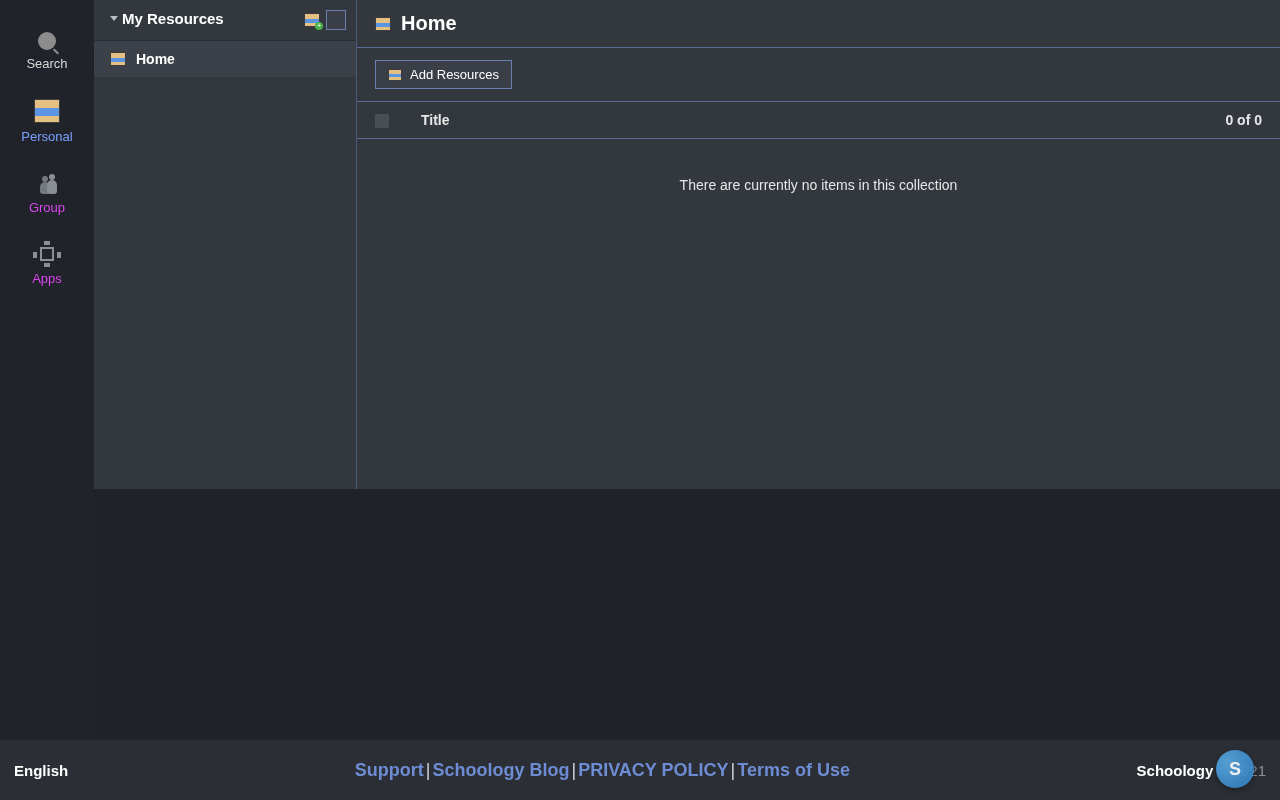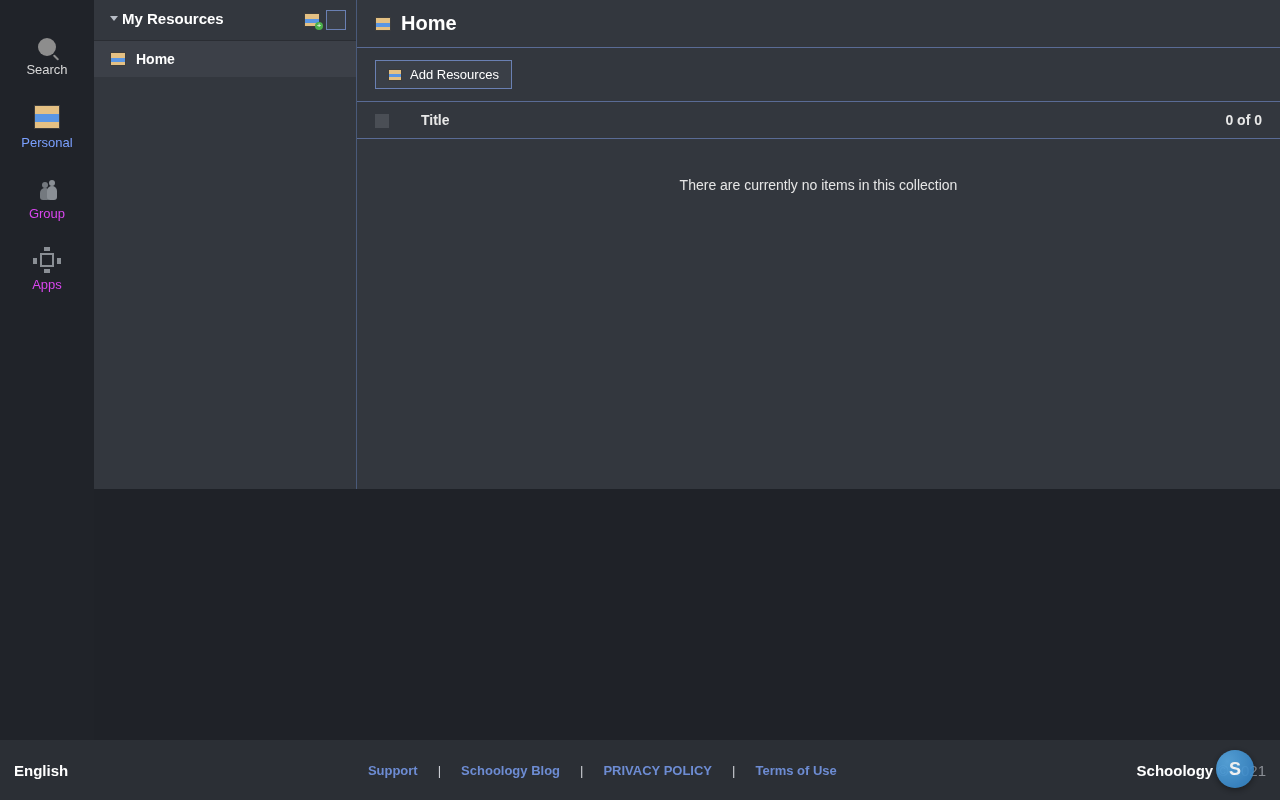--- a/index.html
+++ b/index.html
@@ -1,19 +1,19 @@
 <!DOCTYPE html>
 <html><head>
 <meta charset="utf-8">
 <style>
   * { box-sizing: border-box; margin: 0; padding: 0; }
   html, body { width: 1280px; height: 800px; font-family: -apple-system, "Helvetica Neue", Arial, sans-serif; background:#1f2228; color:#e8e8e8; overflow:hidden; }
   .root { display:flex; flex-direction:column; width:100%; height:100%; }
   .main-area { flex:1; display:flex; }
-  .left-nav { width:94px; background:#202329; display:flex; flex-direction:column; align-items:center; padding-top:28px; }
+  .left-nav { width:94px; background:#202329; display:flex; flex-direction:column; align-items:center; padding-top:22px; }
   .nav-item { width:100%; display:flex; flex-direction:column; align-items:center; justify-content:center; padding:10px 0 18px 0; cursor:pointer; }
   .nav-item .nav-label { font-size:13px; margin-top:6px; }
   .nav-item.search .nav-label { color:#d8d8d8; }
   .nav-item.link .nav-label { color:#d946ef; }
   .nav-item.active .nav-label { color:#7aa0ff; }
   .search-icon-circle { width:18px; height:18px; background:#8d8d8d; border-radius:50%; position:relative; }
   .search-icon-circle::after { content:""; position:absolute; width:2px; height:7px; background:#8d8d8d; bottom:-5px; right:-1px; transform:rotate(-45deg); border-radius:1px; }
   .drawer-icon { width:26px; height:24px; background:linear-gradient(180deg,#e4c083 0%,#e4c083 38%,#5a96e4 38%,#5a96e4 72%,#e4c083 72%,#e4c083 100%); border:1px solid #3c3c3c; }
   .drawer-icon.small { width:16px; height:14px; }
   .drawer-icon.tiny { width:14px; height:12px; }
@@ -51,21 +51,21 @@
   .add-btn { display:inline-flex; align-items:center; gap:8px; padding:6px 12px; border:1px solid #6a80b3; background:#3a3f47; cursor:pointer; }
   .add-btn .lbl { font-size:13px; font-weight:400; color:#fff; }
   .table-head { display:flex; align-items:flex-end; padding:10px 18px; border-bottom:1px solid #5a6b95; font-size:14px; }
   .checkbox { width:14px; height:14px; background:#4a4e55; border:1px solid #4a4e55; margin-right:32px; }
   .col-title { font-weight:700; flex:1; }
   .col-count { font-weight:700; }
   .empty-msg { text-align:center; padding:38px 0; font-size:14px; color:#e6e6e6; }
 
   .footer { height:60px; background:#2b2f35; display:flex; align-items:center; justify-content:space-between; padding:0 14px; position:relative; }
   .lang { font-weight:700; font-size:15px; color:#fff; cursor:pointer; }
-  .footer-links { display:flex; align-items:flex-start; gap:20px; font-size:13px; }
+  .footer-links { display:flex; align-items:flex-start; gap:2px; font-size:18px; }
   .footer-links a { color:#6d8cd3; text-decoration:none; font-weight:700; cursor:pointer; }
   .footer-links .sep { color:#cfd2d8; font-weight:400; }
   .copyright { font-weight:700; font-size:15px; color:#fff; }
   .copyright .muted { color:#8a8e95; font-weight:400; }
   .floater { position:absolute; right:26px; bottom:12px; width:38px; height:38px; border-radius:50%; background:radial-gradient(circle at 30% 30%, #57a7e0, #2d7cbf); display:flex; align-items:center; justify-content:center; color:#fff; font-weight:700; font-size:18px; cursor:pointer; box-shadow:0 2px 6px rgba(0,0,0,0.4); opacity:0.92; }
 </style>
 </head>
 <body>
 
 <div class="root">

